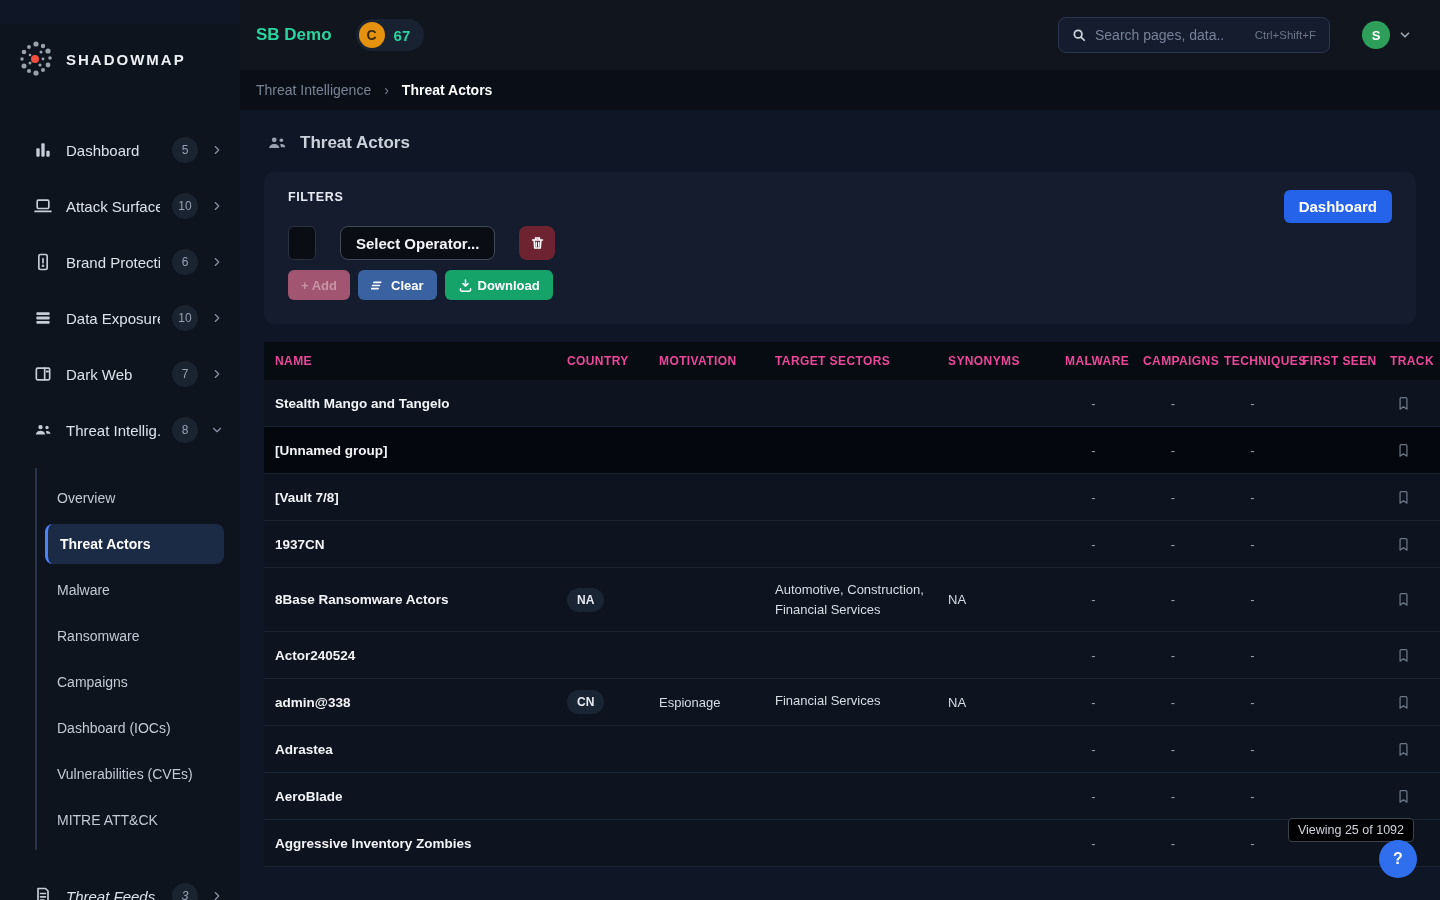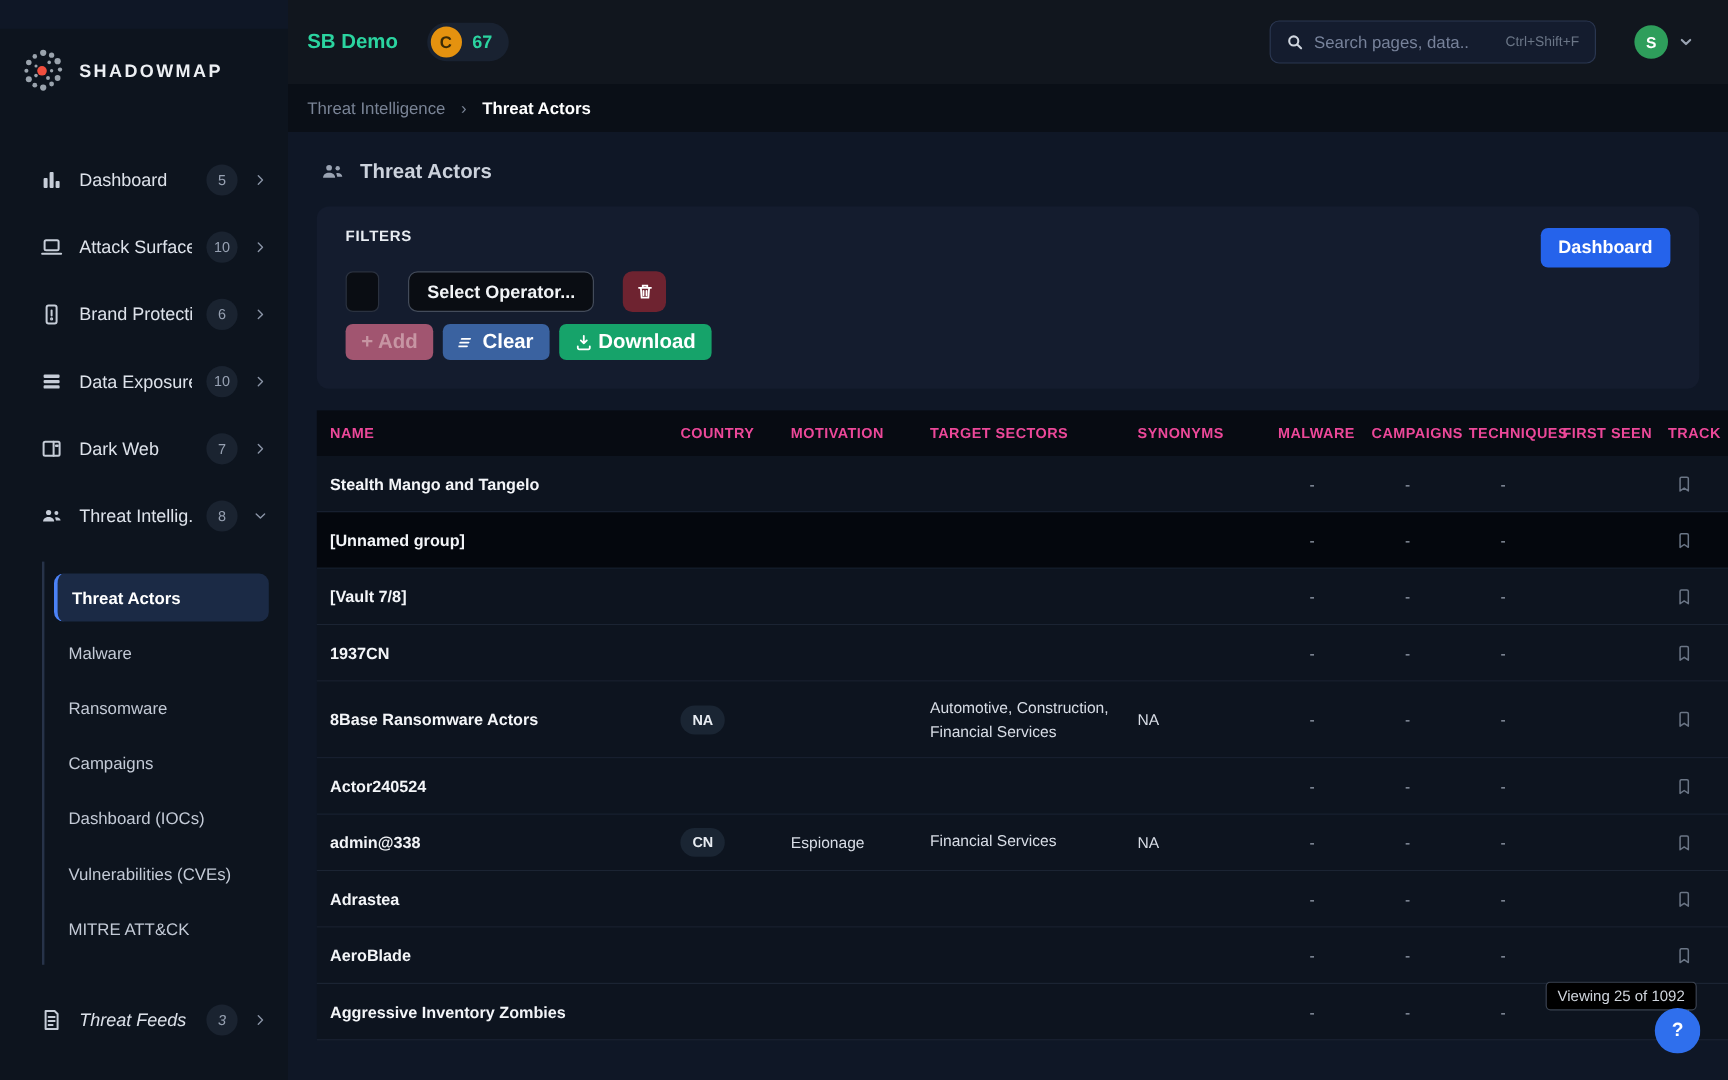--- a/index.html
+++ b/index.html
@@ -71,21 +71,21 @@
                   font-size:15px; font-weight:700; padding:8px 15px; border-radius:6px; cursor:pointer;
                   font-family:"Liberation Sans", sans-serif; }
   .filter-row { display:flex; align-items:center; gap:24px; margin-top:22px; }
   .mini-box { width:28px; height:34px; background:#0a0d13; border:1px solid #2a313f; border-radius:6px; cursor:pointer; }
   .operator-select { height:34px; background:#0a0d13; border:1px solid #434b5a; border-radius:8px; color:#f2f4f7;
                      font-size:15px; font-weight:700; padding:0 15px; display:flex; align-items:center; cursor:pointer; }
   .trash-btn { width:36px; height:34px; background:#6e2330; border:none; border-radius:8px; color:#fff;
                display:flex; align-items:center; justify-content:center; cursor:pointer; }
   .trash-btn svg { width:15px; height:16px; }
   .action-row { display:flex; align-items:center; gap:8px; margin-top:10px; }
-  .btn { height:30px; border:none; border-radius:6px; font-size:17px; font-weight:700; padding:0 13px;
+  .btn { height:30px; border:none; border-radius:6px; font-size:13px; font-weight:700; padding:0 13px;
          display:flex; align-items:center; gap:5px; cursor:pointer; font-family:"Liberation Sans", sans-serif; }
   .btn svg { width:15px; height:15px; }
   .btn-add { background:#a15570; color:#c795a3; }
   .btn-clear { background:#3a62a0; color:#fff; }
   .btn-download { background:#16a36a; color:#fff; }
 
   
   .table { margin-top:18px; --cols:292px 92px 116px 173px 117px 78px 81px 78px 88px 61px; }
   .tr { display:grid; grid-template-columns:var(--cols); }
   .thead { background:#070b12; }
@@ -232,20 +232,23 @@
     <span class="nav-label">Threat Intellig...</span>
     <span class="nav-badge">8</span>
     <span class="nav-chev">
             <svg viewBox="0 0 24 24" fill="none" stroke="currentColor" stroke-width="2" stroke-linecap="round" stroke-linejoin="round">
               <path d="M6 9l6 6 6-6"></path>
             </svg>
           </span>
   </div>
       </nav>
     <div class="submenu" id="nav-sub">
+        <div class="sub-item">
+          <span>Overview</span>
+        </div>
         <div class="sub-item active">
           <span>Threat Actors</span>
         </div>
         <div class="sub-item">
           <span>Malware</span>
         </div>
         <div class="sub-item">
           <span>Ransomware</span>
         </div>
         <div class="sub-item">

